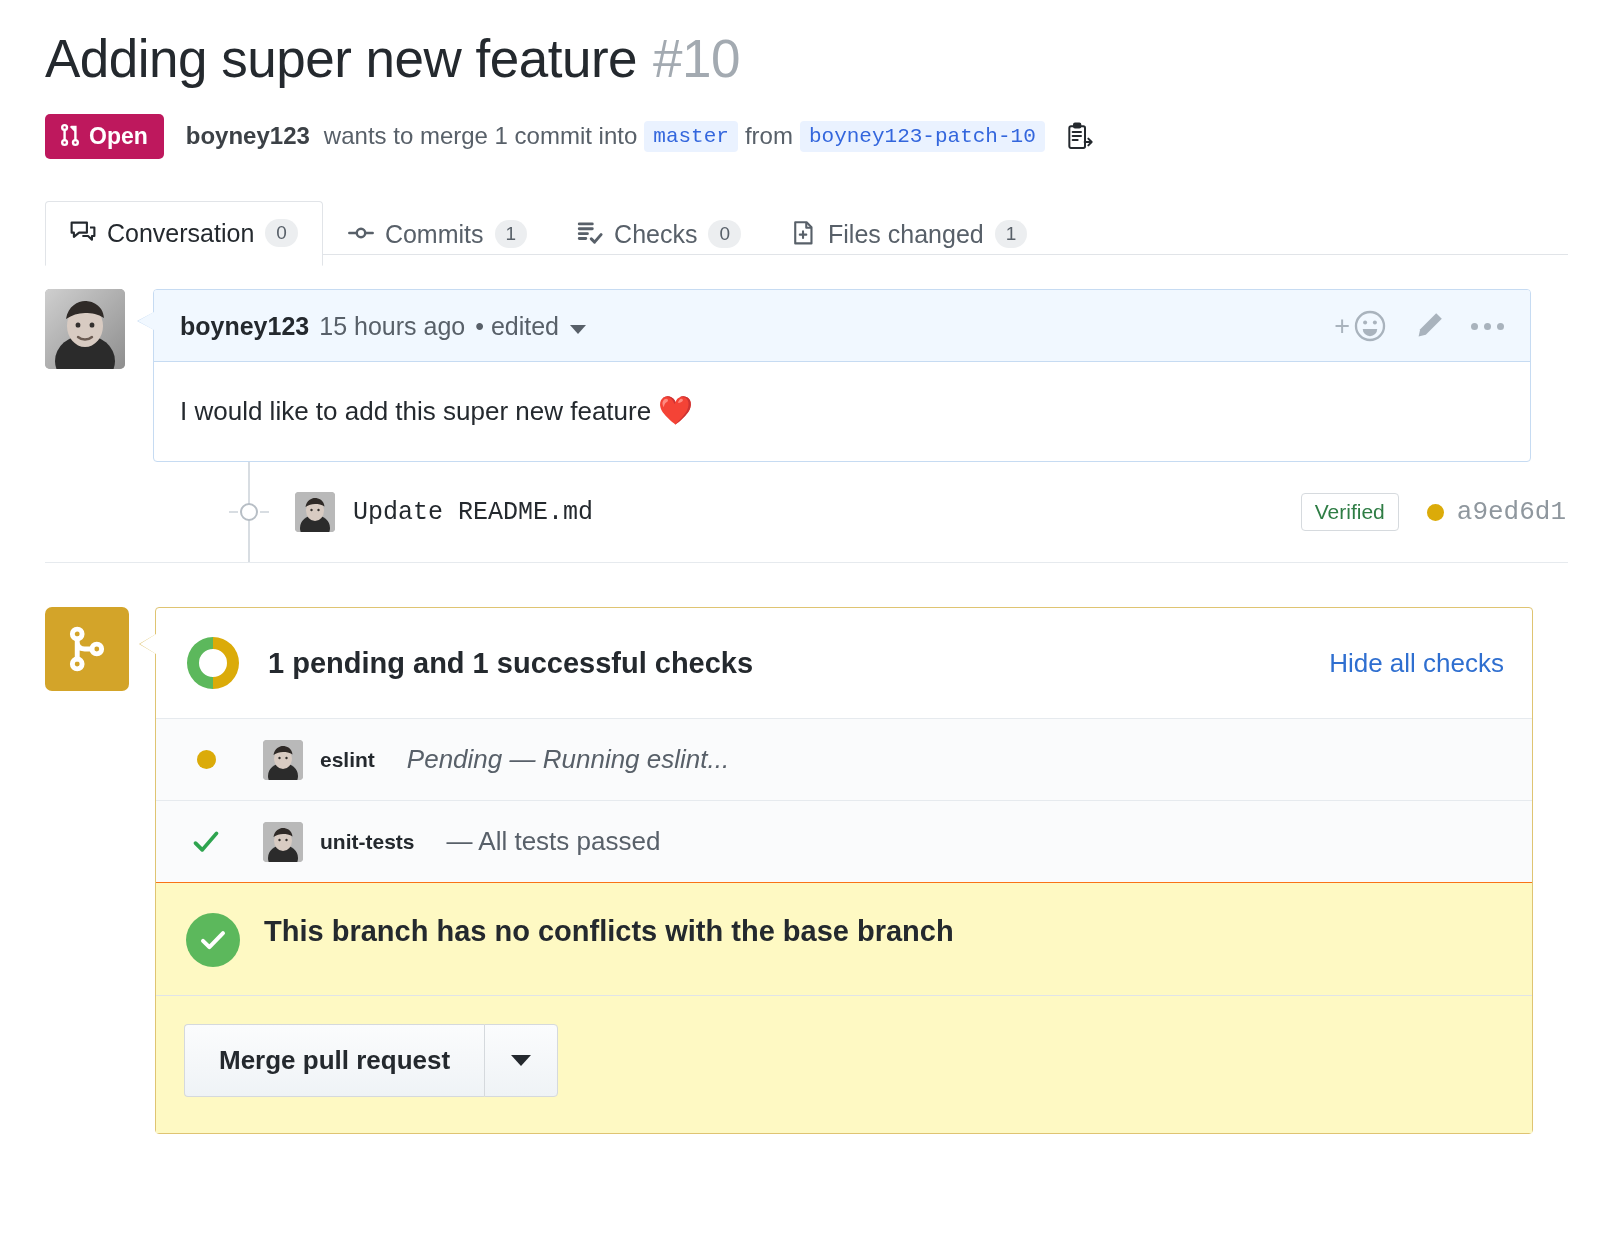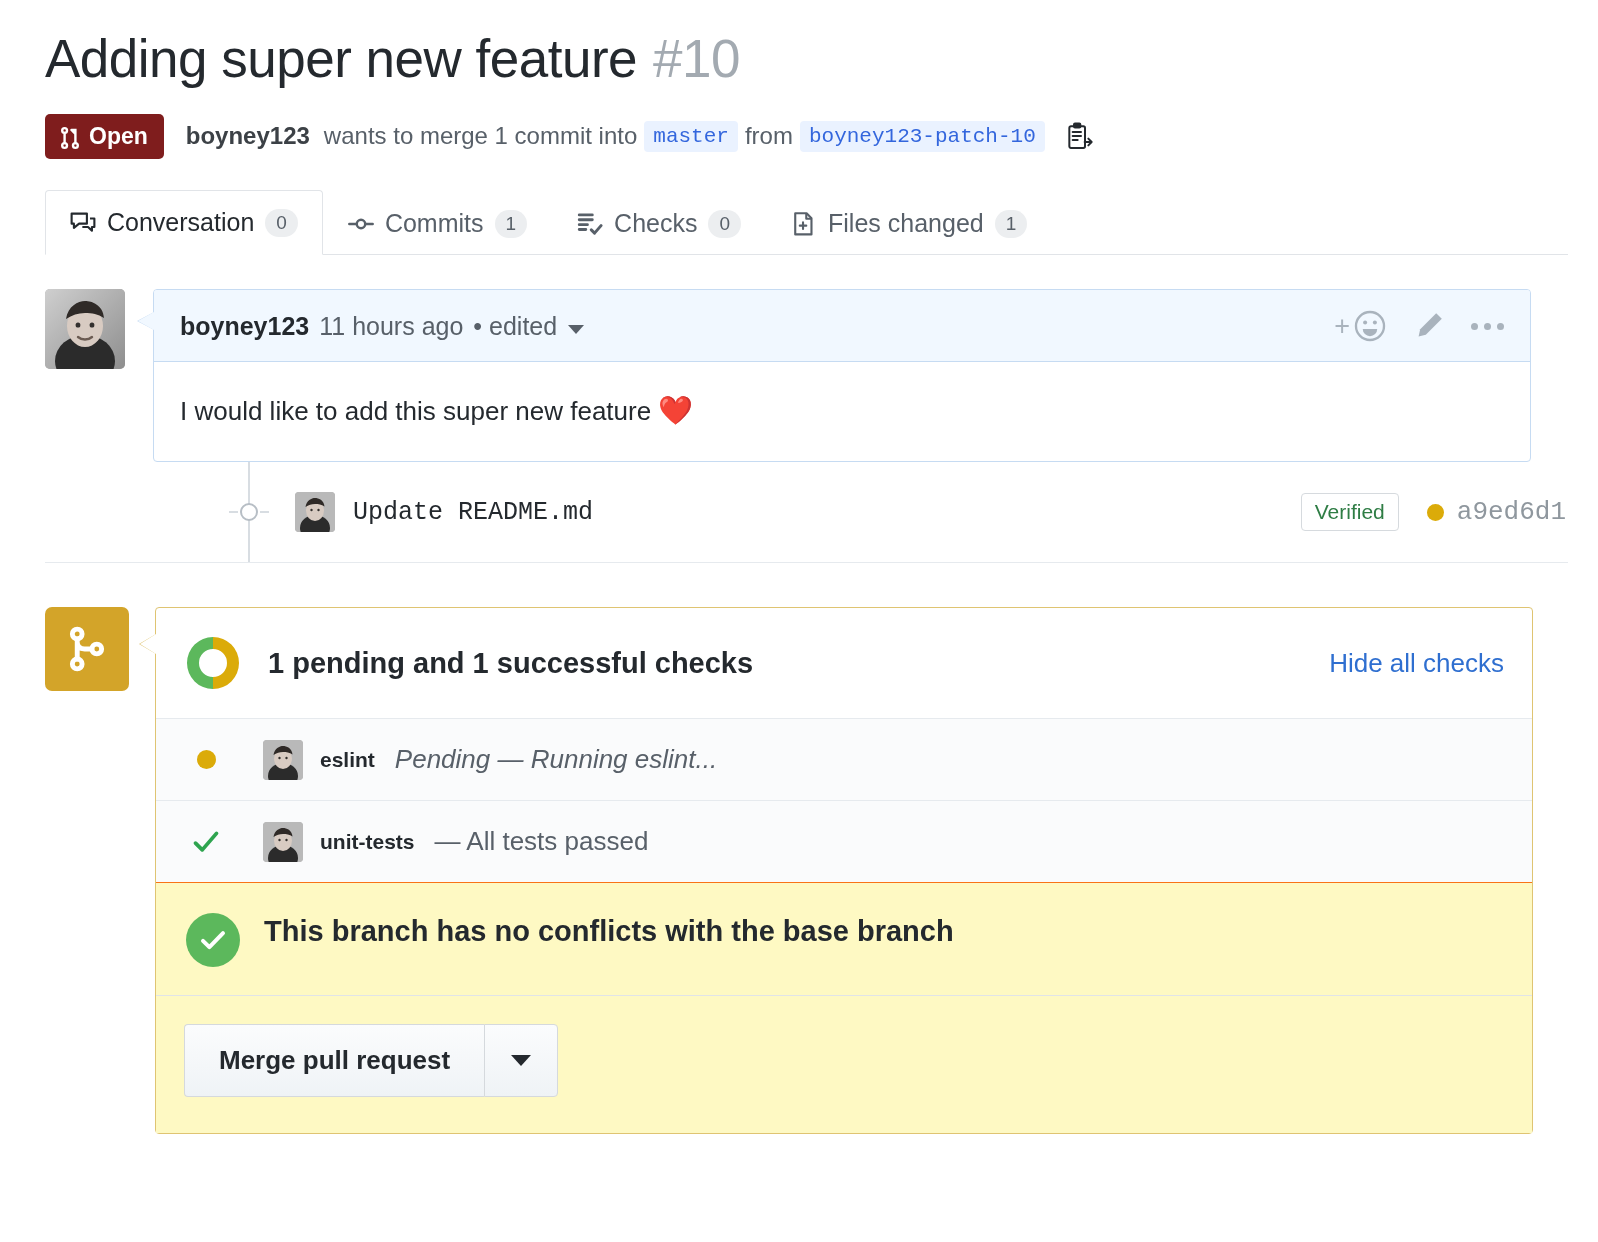--- a/index.html
+++ b/index.html
@@ -17,46 +17,46 @@
   .pr-title-row { display: flex; align-items: baseline; margin: 8px 0 0 0; }
   .pr-title {
     font-size: 53px; font-weight: 400; color: #24292e; line-height: 1.1;
     letter-spacing: -0.5px;
   }
   .pr-number { font-size: 53px; font-weight: 300; color: #a3aab1; margin-left: 16px; letter-spacing: -0.5px; }
 
   
   .pr-meta { display: flex; align-items: center; margin-top: 25px; }
   .state-badge {
-    display: inline-flex; align-items: flex-end; gap: 8px;
-    background: #7f1d1d; color: #ffffff;
+    display: inline-flex; align-items: flex-start; gap: 8px;
+    background: #be185d; color: #ffffff;
     border-radius: 5px; padding: 9px 16px 9px 14px;
     font-size: 23px; font-weight: 700;
   }
   .state-badge svg { display: block; }
   .pr-byline { margin-left: 22px; font-size: 24px; color: #586069; line-height: 1.2; display: flex; align-items: center; flex-wrap: wrap; }
   .pr-byline .author { color: #3c4146; font-weight: 700; }
   .pr-byline .sp { margin: 0 7px; }
   .branch-chip {
     background: #eaf2ff; color: #3366dd; border-radius: 4px;
     padding: 3px 9px; font-family: "Liberation Mono", "DejaVu Sans Mono", monospace;
     font-size: 21px; margin: 0 7px;
   }
   .copy-icon { margin-left: 14px; display: inline-flex; align-items: center; cursor: pointer; }
 
   
   .tabs {
     display: flex; align-items: flex-end; margin-top: 30px;
     border-bottom: 1px solid #e1e4e8; padding-left: 0;
   }
   .tab {
-    display: flex; align-items: center; gap: 11px;
+    display: flex; align-items: flex-start; gap: 11px;
     padding: 17px 24px; font-size: 25px; color: #586069;
     border: 1px solid transparent; border-bottom: none; cursor: pointer;
-    position: relative; top: 1px; background: transparent;
+    position: relative; top: 12px; background: transparent;
   }
   .tab.active {
     color: #24292e; background: #ffffff;
     border-color: #e1e4e8; border-radius: 4px 4px 0 0;
     border-bottom: 1px solid #ffffff;
   }
   .tab .counter {
     background: #eceef0; color: #586069; border-radius: 20px;
     font-size: 19px; padding: 3px 11px; min-width: 32px; text-align: center;
   }
@@ -175,21 +175,21 @@
 
   .check-row {
     display: flex; align-items: center; background: #fafbfc;
     border-top: 1px solid #e6eaee; padding: 20px 28px 20px 28px; min-height: 82px;
   }
   .check-status { width: 34px; display: flex; justify-content: center; align-items: center; flex: none; margin-left: 5px; }
   .dot-pending { width: 19px; height: 19px; border-radius: 50%; background: #dbab09; display: block; }
   .check-avatar { width: 40px; height: 40px; border-radius: 4px; overflow: hidden; margin-left: 40px; flex: none; background: #b5b5b5; }
   .check-avatar svg { width: 100%; height: 100%; display: block; }
   .check-name { margin-left: 17px; font-size: 21px; font-weight: 700; color: #24292e; }
-  .check-desc { margin-left: 20px; font-size: 26px; color: #586069; }
+  .check-desc { margin-left: 32px; font-size: 26px; color: #586069; }
   .check-desc.italic { font-style: italic; }
 
   .merge-status { display: flex; align-items: flex-start; padding: 30px 28px 28px 30px; border-top: 1px solid #f97316; background: #fef9c3; }
   .big-check {
     width: 54px; height: 54px; border-radius: 50%; background: #5cb85c; flex: none;
     display: flex; align-items: center; justify-content: center;
   }
   .merge-status-text { margin-left: 24px; }
   .merge-status-title { font-size: 29px; font-weight: 700; color: #24292e; line-height: 1.25; }
   .merge-status-sub { font-size: 25px; color: #586069; margin-top: 9px; }
@@ -320,21 +320,21 @@
           <path d="M21 30c2-13 12-18 19-18s18 4 19 17c-6-4-12-5-19-5s-13 2-19 6z" fill="#2f2a27"></path>
           <ellipse cx="33" cy="36" rx="2.4" ry="2.6" fill="#33302e"></ellipse>
           <ellipse cx="47" cy="36" rx="2.4" ry="2.6" fill="#33302e"></ellipse>
           <path d="M33 48c4 3.4 10 3.4 14 0" stroke="#6b5b52" stroke-width="2.4" fill="none" stroke-linecap="round"></path>
         </svg>
       </div>
 
       <div class="comment-box">
         <div class="comment-header">
           <span class="author">boyney123</span>
-          <span class="when">11 hours ago</span>
+          <span class="when">15 hours ago</span>
           <span class="when">• edited</span>
           <span class="caret"></span>
 
           <span class="comment-actions">
             <span class="act">
               <span style="font-size:27px;line-height:1;color:#a9b3bd;margin-right:3px;">+</span>
               <svg width="34" height="34" viewBox="0 0 16 16" fill="none" stroke="#a9b3bd" stroke-width="1.1">
                 <circle cx="8" cy="8" r="6.6"></circle>
                 <circle cx="5.7" cy="6.4" r="0.95" fill="#a9b3bd" stroke="none"></circle>
                 <circle cx="10.3" cy="6.4" r="0.95" fill="#a9b3bd" stroke="none"></circle>

